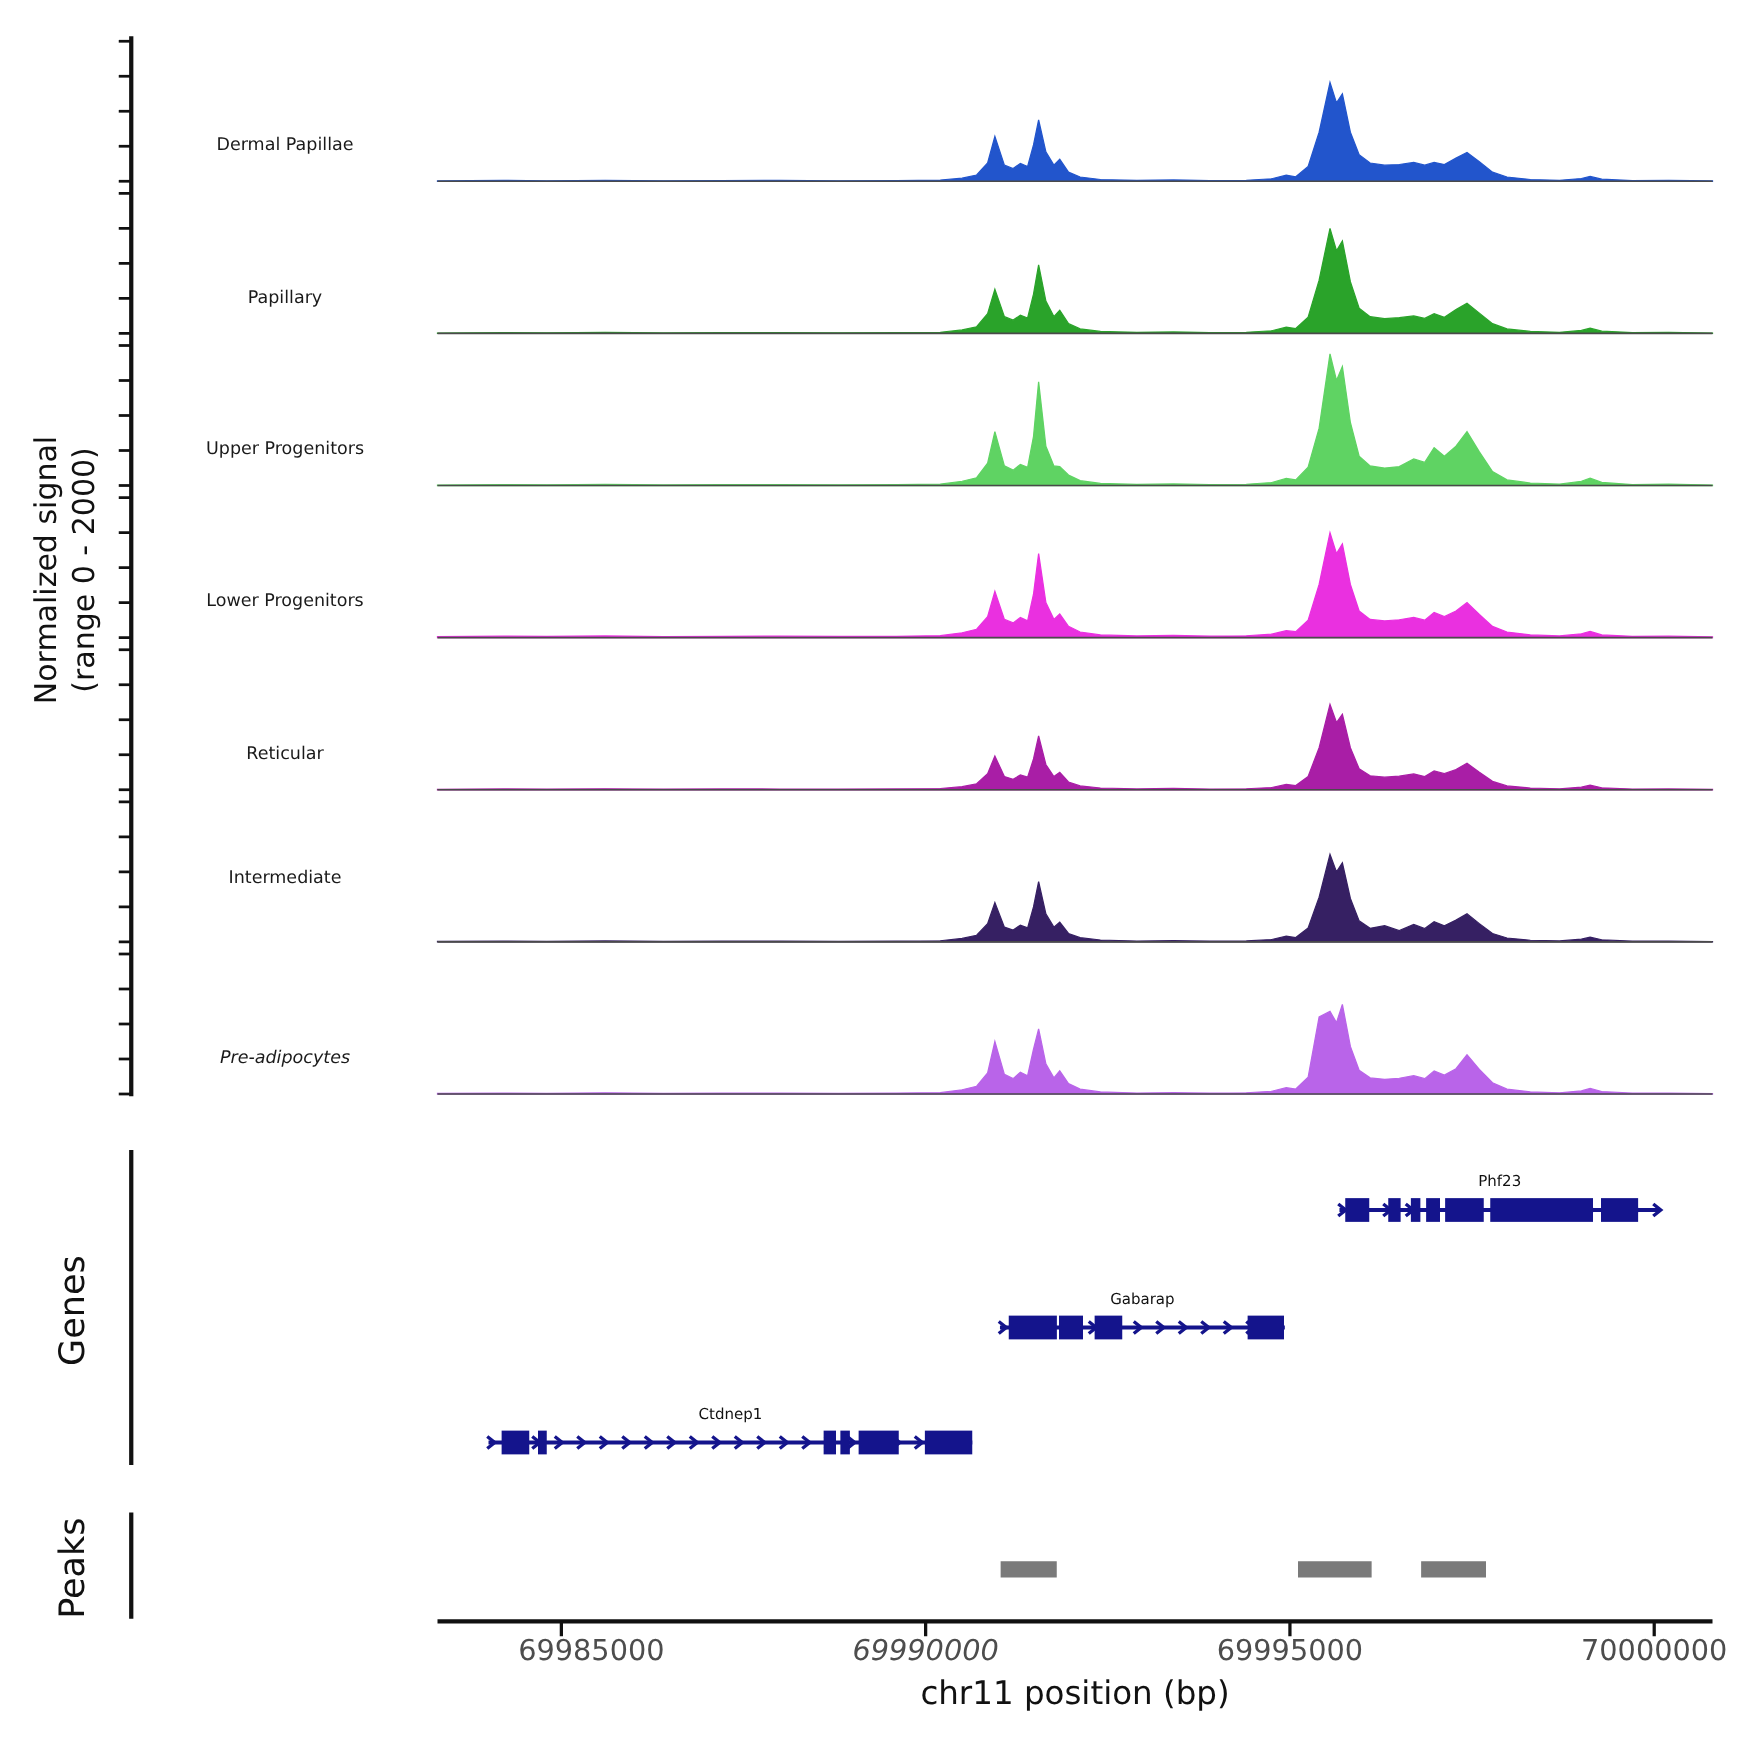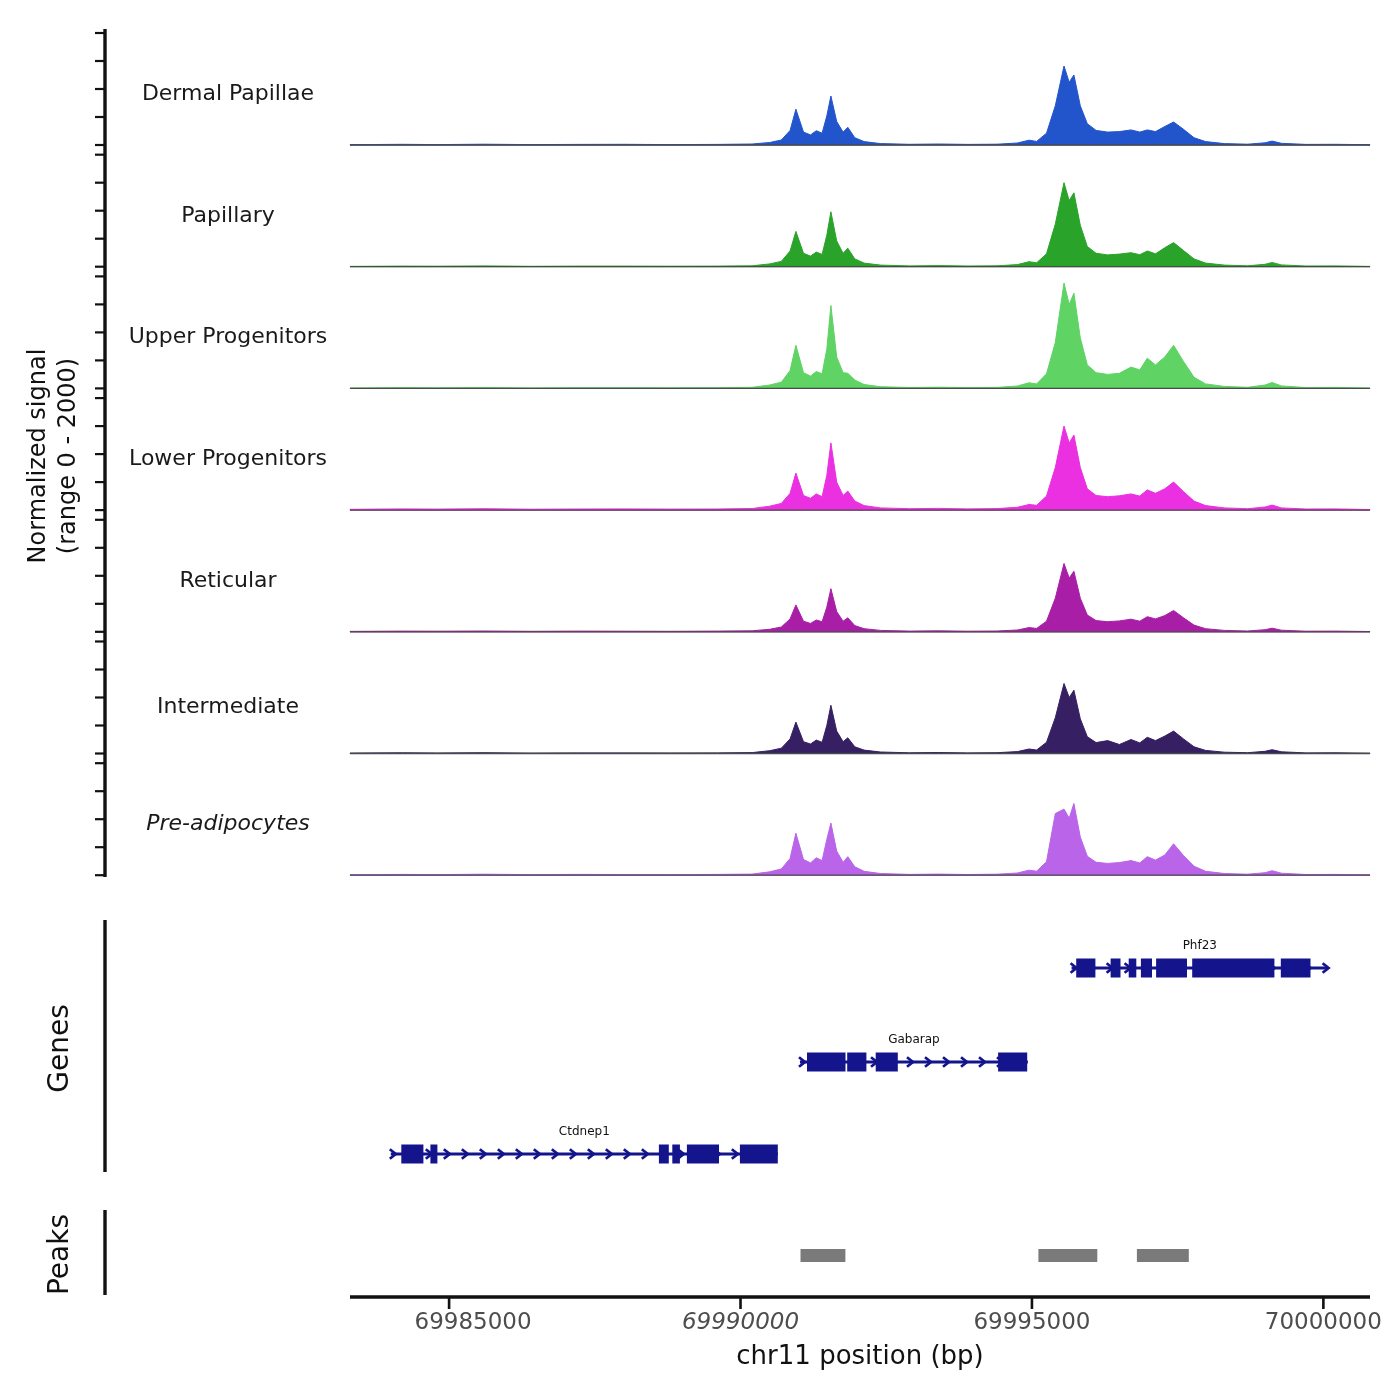--- a/index.html
+++ b/index.html
@@ -7,21 +7,21 @@
     position:relative;width:1400px;height:1400px;background:#ffffff;overflow:hidden;
     font-family:"DejaVu Sans","Liberation Sans",sans-serif;color:#1a1a1a;
   }
   #plot{position:absolute;left:0;top:0;}
   .rot{position:absolute;transform:rotate(-90deg);transform-origin:center center;
        text-align:center;white-space:nowrap;}
   #ylabel{left:-248px;top:426px;width:600px;font-size:24px;line-height:1.25;color:#111;}
   #genes-label{left:-42px;top:1032px;width:200px;font-size:28px;color:#111;}
   #peaks-label{left:-42px;top:1238px;width:200px;font-size:28px;color:#111;}
   .track-label{position:absolute;left:228px;transform:translateX(-50%);
-       font-size:22px;color:#1a1a1a;white-space:nowrap;}
+       font-size:14px;color:#1a1a1a;white-space:nowrap;margin-top:28px;}
   .gene-label{position:absolute;transform:translateX(-50%);font-size:12px;color:#111;white-space:nowrap;}
   .x-tick-label{position:absolute;transform:translateX(-50%);font-size:23px;color:#4d4d4d;white-space:nowrap;}
   #xtitle{position:absolute;left:860px;top:1340px;transform:translateX(-50%);
        font-size:26px;color:#111;white-space:nowrap;}
 </style>
 </head>
 <body>
 
 <div id="canvas">
 
@@ -167,21 +167,21 @@
   <div id="peaks-label" class="rot">Peaks</div>
 
   <div id="xtitle">chr11 position (bp)</div>
 
   <div id="labels-layer">
       <div class="track-label" style="top: 80px;">Dermal Papillae</div>
       <div class="track-label" style="top: 201.7px;">Papillary</div>
       <div class="track-label" style="top: 323.4px;">Upper Progenitors</div>
       <div class="track-label" style="top: 445.1px;">Lower Progenitors</div>
       <div class="track-label" style="top: 566.8px;">Reticular</div>
-      <div class="track-label" style="top: 693px;">Intermediate</div>
+      <div class="track-label" style="top: 666px;">Intermediate</div>
       <div class="track-label" style="top: 810.2px; font-style: italic;">Pre-adipocytes</div>
       <div class="gene-label" style="left: 1199.81px; top: 938px;">Phf23</div>
       <div class="gene-label" style="left: 913.914px; top: 1032px;">Gabarap</div>
       <div class="gene-label" style="left: 584.309px; top: 1124px;">Ctdnep1</div>
       <div class="x-tick-label" style="left: 449.086px; top: 1308px; margin-left: 24px;">69985000</div>
       <div class="x-tick-label" style="left: 740.514px; top: 1308px; font-style: italic;">69990000</div>
       <div class="x-tick-label" style="left: 1031.94px; top: 1308px;">69995000</div>
       <div class="x-tick-label" style="left: 1323.37px; top: 1308px;">70000000</div>
     </div>
 </div>

